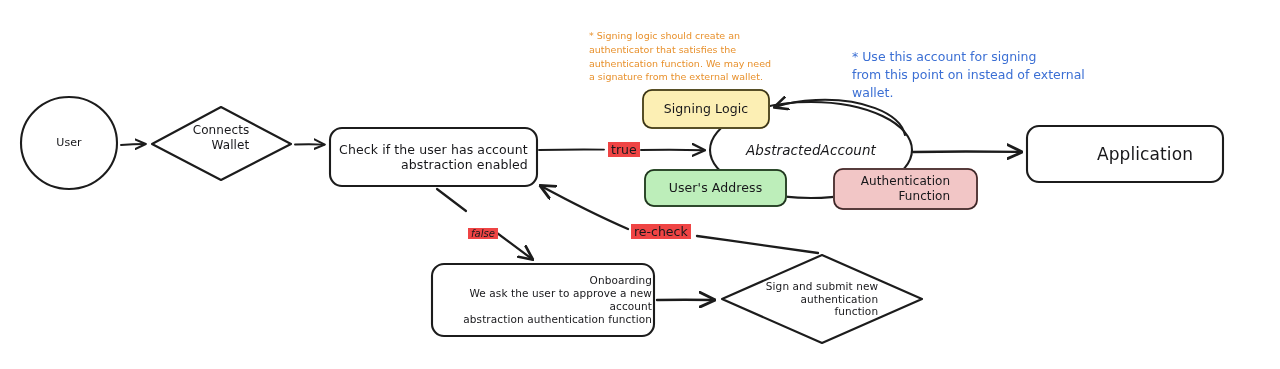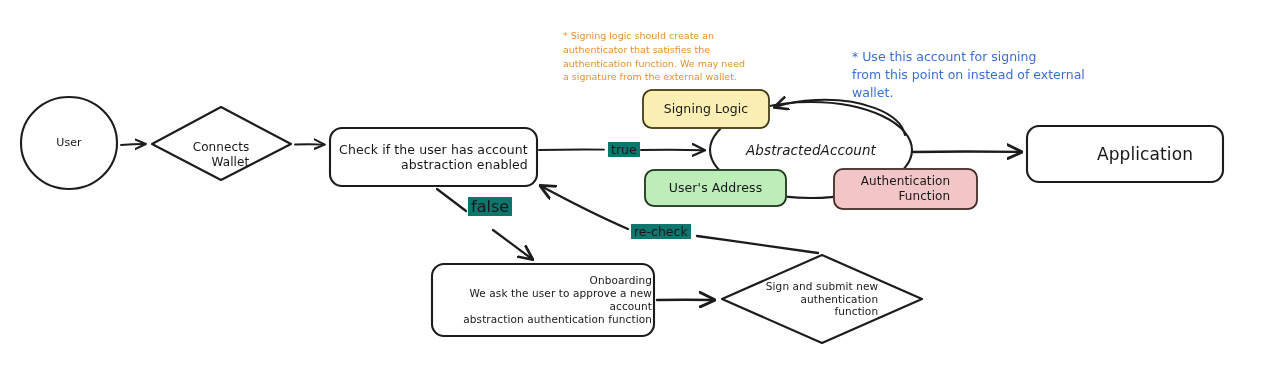--- a/index.html
+++ b/index.html
@@ -41,31 +41,31 @@
     color: #18181b;
     line-height: 1.22;
     letter-spacing: 0.1px;
     pointer-events: none;
   }
   .edge-label {
     position: absolute;
     z-index: 4;
     font-family: "DejaVu Sans", sans-serif;
     color: #18181b;
-    background: #0f766e;
+    background: #ef4444;
     padding: 0 3px;
     white-space: nowrap;
   }
   .note {
     position: absolute;
     z-index: 5;
     font-family: "DejaVu Sans", sans-serif;
     white-space: pre-line;
   }
-  .note-orange { color: #e8912d; font-size: 9.5px; line-height: 1.45; }
+  .note-orange { color: #e8912d; font-size: 9.5px; line-height: 1.45; margin-left: 26px; }
   .note-blue   { color: #3b6fd4; font-size: 12.5px; line-height: 1.42; }
 </style>
 </head>
 <body>
 
 <div id="canvas">
 
   <svg class="layer" id="shape-layer" viewBox="0 0 1280 369">
 
     <ellipse cx="69" cy="143" rx="48" ry="46" fill="#ffffff" stroke="#1c1c1c" stroke-width="2.1"></ellipse>
@@ -117,21 +117,21 @@
     <path d="M 493 230 L 532 259" fill="none" stroke="#1c1c1c" stroke-width="2.2" stroke-linecap="round" marker-end="url(#ah)"></path>
 
     <path d="M 657 300 Q 685 299.4 714 300" fill="none" stroke="#1c1c1c" stroke-width="2.4" stroke-linecap="round" marker-end="url(#ah)"></path>
 
     <path d="M 818 253 C 790 249 740 242 697 236" fill="none" stroke="#1c1c1c" stroke-width="2.3" stroke-linecap="round"></path>
     <path d="M 628 229 C 598 216 565 199 541 186" fill="none" stroke="#1c1c1c" stroke-width="2.3" stroke-linecap="round" marker-end="url(#ah)"></path>
   </svg>
 
   <div class="node-text" style="left:21px; top:128px; width:96px; height:30px; font-size:11px;">User</div>
 
-  <div class="node-text" style="left:166px; top:137px; width:110px; height:36px; font-size:12px; white-space:pre-line;">Connects
+  <div class="node-text" style="left:166px; top:120px; width:110px; height:36px; font-size:12px; white-space:pre-line;">Connects
 Wallet</div>
 
   <div class="node-text" style="left:334px; top:132px; width:199px; height:50px; font-size:12.5px; white-space:pre-line;">Check if the user has account
 abstraction enabled</div>
 
   <div class="node-text" style="left:735px; top:138px; width:152px; height:24px; font-size:13.5px; font-style:italic;">AbstractedAccount</div>
 
   <div class="node-text" style="left:645px; top:97px; width:122px; height:24px; font-size:12.5px;">Signing Logic</div>
 
   <div class="node-text" style="left:647px; top:178px; width:137px; height:20px; font-size:12.5px; ">User's Address</div>
@@ -144,21 +144,21 @@
   <div class="node-text" style="left:762px; top:275px; width:120px; height:48px; font-size:10.5px; white-space:pre-line;">Sign and submit new
 authentication
 function</div>
 
   <div class="node-text" style="left:434px; top:277px; width:218px; height:46px; font-size:10.5px; white-space:pre-line;">Onboarding
 We ask the user to approve a new account
 abstraction authentication function</div>
 
   <div class="edge-label" style="left:608px; top:142px; font-size:12.5px;">true</div>
 
-  <div class="edge-label" style="left:468px; top:197px; font-size:16px;">false</div>
+  <div class="edge-label" style="left:468px; top:228px; font-size:10px;font-style:italic;">false</div>
 
   <div class="edge-label" style="left:631px; top:224px; font-size:12.5px;">re-check</div>
 
   <div class="note note-orange" style="left:563px; top:29px; width:200px;">* Signing logic should create an
 authenticator that satisfies the
 authentication function. We may need
 a signature from the external wallet.</div>
 
   <div class="note note-blue" style="left:837px; top:48px; width:250px;margin-left:15px;">* Use this account for signing
 from this point on instead of external

